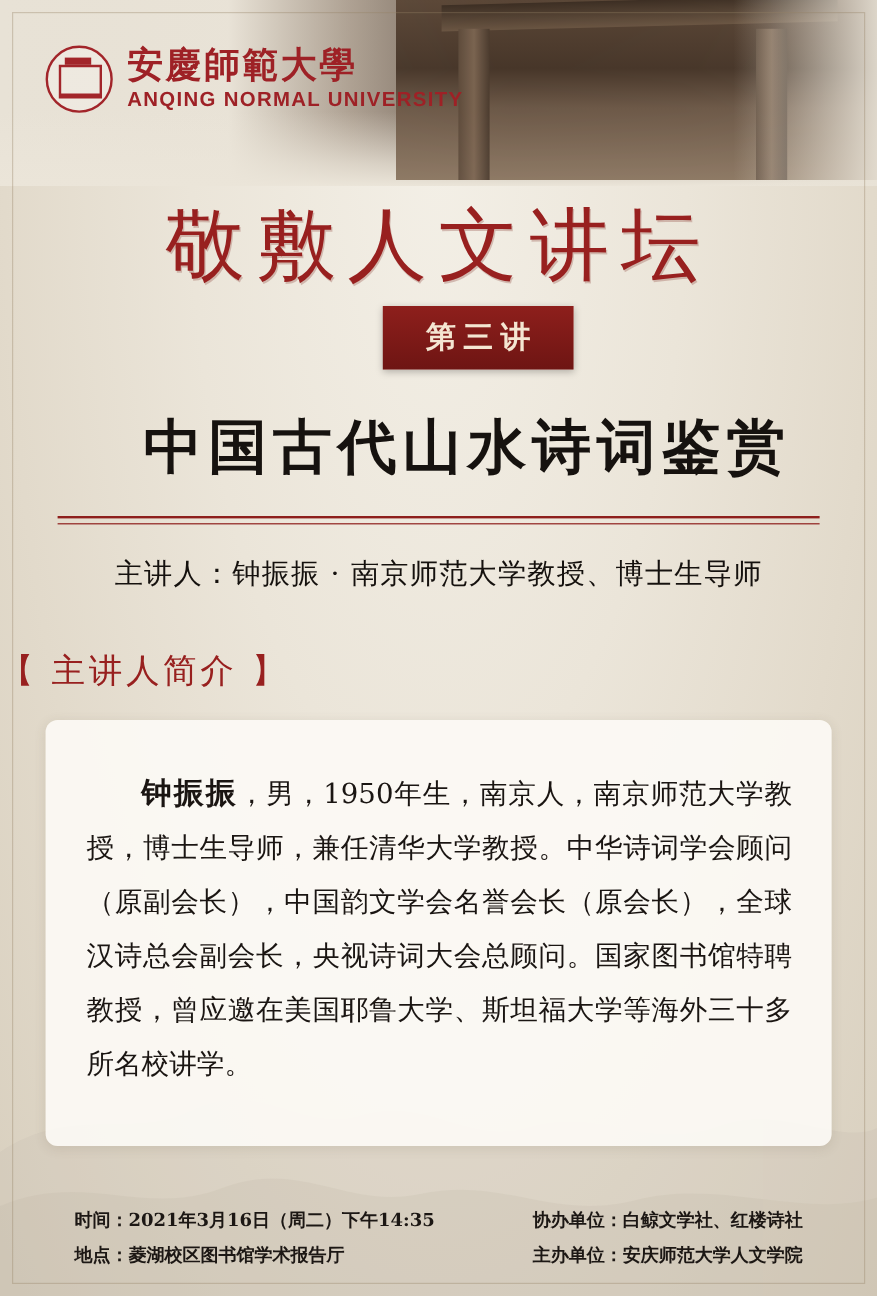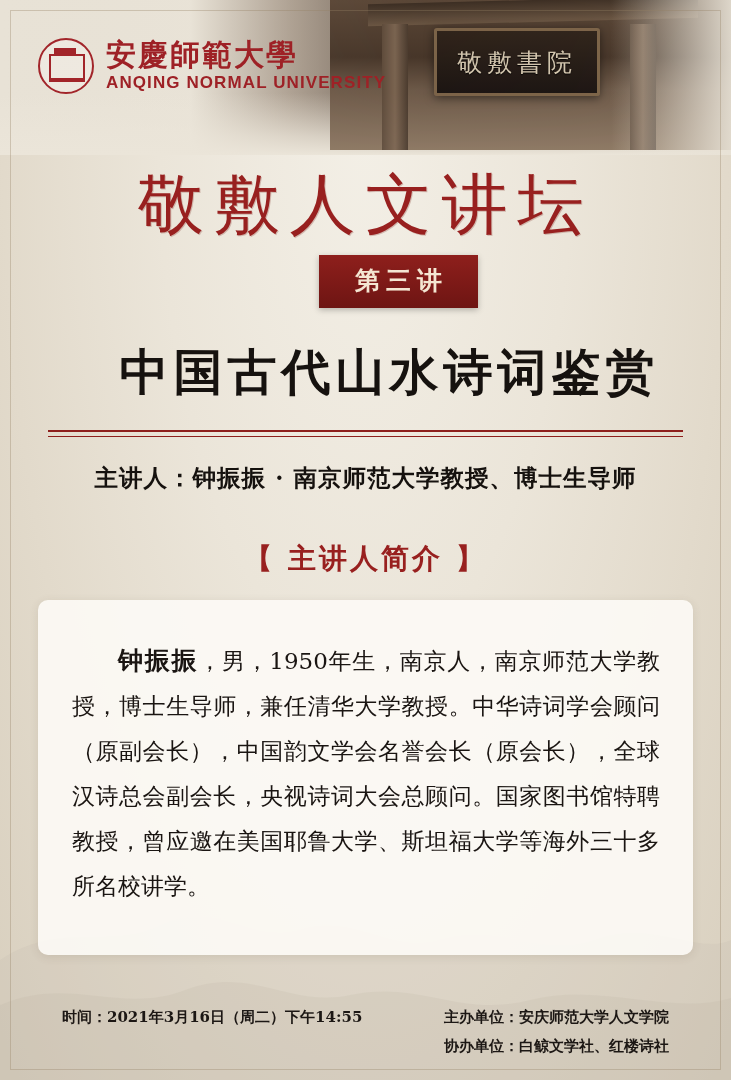--- a/index.html
+++ b/index.html
@@ -196,34 +196,33 @@
   }
 
   
   .speaker {
     position: absolute;
     left: 0; top: 462px;
     width: 731px;
     text-align: center;
     color: #15110e;
     font-size: 23.5px;
-    font-weight: bold;
+    font-weight: normal;
     letter-spacing: 1px;
     font-family: "DejaVu Serif", serif;
   }
 
   
   .bio-heading {
     position: absolute;
     left: 0; top: 540px;
     width: 731px;
-    text-align: center;
     color: #98201f;
     font-size: 28px;
-    font-weight: bold;
+    font-weight: normal;
     letter-spacing: 3px;
     font-family: "DejaVu Serif", serif;
   }
 
   
   .bio-card {
     position: absolute;
     left: 38px; top: 600px;
     width: 655px;
     height: 355px;
@@ -268,21 +267,20 @@
 </head>
 <body>
 
 <div class="poster">
 
   <div class="photo-band">
     <div class="gate">
       <div class="eave"></div>
       <div class="pillar p1"></div>
       <div class="pillar p2"></div>
-      <div class="plaque">敬敷書院</div>
     </div>
     <div class="fade-right"></div>
   </div>
 
   <svg class="mountains" viewBox="0 0 731 330" preserveAspectRatio="none">
     <path d="M0,330 L0,210 C60,170 110,200 160,175 C215,148 250,195 300,180 C355,163 390,205 440,190 C500,172 540,210 600,188 C650,170 700,205 731,190 L731,330 Z" fill="#c9c0b2" opacity="0.55"></path>
     <path d="M0,330 L0,255 C70,225 120,265 185,240 C250,215 290,258 350,245 C420,230 460,268 530,250 C600,232 670,266 731,248 L731,330 Z" fill="#bdb3a3" opacity="0.45"></path>
   </svg>
 
   <div class="logo">
@@ -306,21 +304,22 @@
   <div class="speaker">主讲人：钟振振 · 南京师范大学教授、博士生导师</div>
 
   <div class="bio-heading">【 主讲人简介 】</div>
 
   <div class="bio-card">
     <div class="bio-text"><b>钟振振</b><span>，男，1950年生，南京人，南京师范大学教授，博士生导师，兼任清华大学教授。中华诗词学会顾问（原副会长），中国韵文学会名誉会长（原会长），全球汉诗总会副会长，央视诗词大会总顾问。国家图书馆特聘教授，曾应邀在美国耶鲁大学、斯坦福大学等海外三十多所名校讲学。</span></div>
   </div>
 
   <div class="footer">
     <div class="col">
-      <div>时间：2021年3月16日（周二）下午14:55</div>
+      <div>时间：2021年3月16日（周二）下午14:35</div>
+      <div>地点：菱湖校区图书馆学术报告厅</div>
     </div>
     <div class="col right">
+      <div>协办单位：白鲸文学社、红楼诗社</div>
       <div>主办单位：安庆师范大学人文学院</div>
-      <div>协办单位：白鲸文学社、红楼诗社</div>
     </div>
   </div>
 
 </div>
 
 </body></html>

